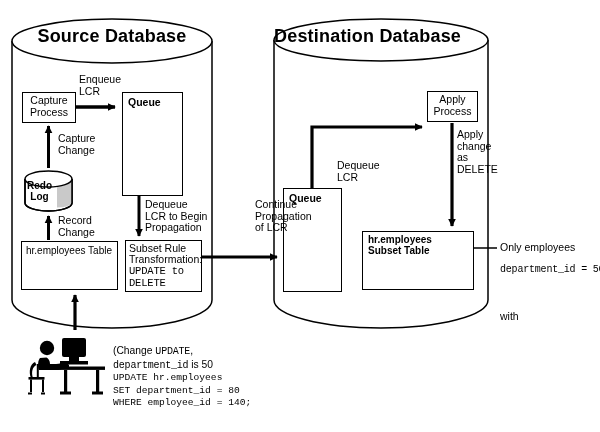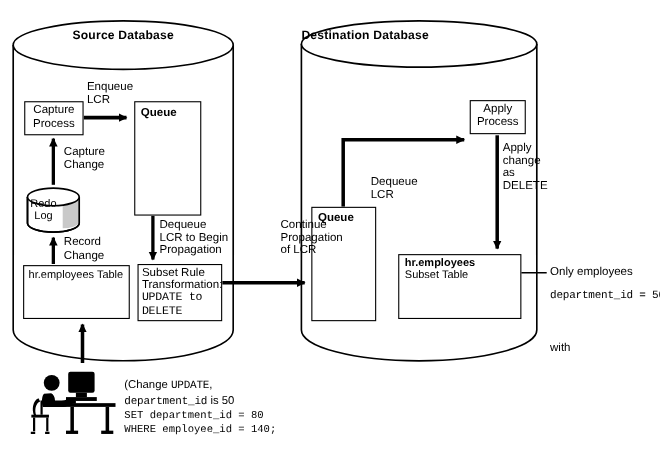--- a/index.html
+++ b/index.html
@@ -3,21 +3,21 @@
 <meta charset="utf-8">
 <style>
   html,body{margin:0;padding:0;background:#ffffff;}
   body{width:600px;height:432px;position:relative;overflow:hidden;
        font-family:"Liberation Sans",sans-serif;color:#000;}
   #stage{position:absolute;left:0;top:0;width:600px;height:432px;}
   .lbl{position:absolute;font-size:10.5px;line-height:11.5px;color:#000;white-space:pre;}
   .mono{font-family:"Liberation Mono",monospace;font-size:10px;letter-spacing:-0.2px;}
   .boxlbl{position:absolute;font-size:10.5px;line-height:11.8px;white-space:pre;}
   .bx{position:absolute;border:1.4px solid #000;background:#fff;box-sizing:border-box;}
-  .title{position:absolute;font-weight:bold;font-size:11px;letter-spacing:0.2px;}
+  .title{position:absolute;font-weight:bold;font-size:18px;letter-spacing:0.2px;}
   .qtitle{position:absolute;font-weight:bold;font-size:10.5px;}
   .center{text-align:center;}
   svg{position:absolute;left:0;top:0;overflow:visible;}
   .codeline{font-family:"Liberation Mono",monospace;font-size:9.6px;line-height:12.6px;white-space:pre;}
   .mixline{font-size:10.3px;line-height:12.6px;white-space:pre;}
 </style>
 </head>
 <body>
 
 <div id="stage">
@@ -142,42 +142,42 @@
   <div class="title" style="left:12px;top:26px;width:200px;text-align:center;">Source Database</div>
   <div class="title" style="left:274px;top:26px;width:214px;">Destination Database</div>
 
   <div class="bx" style="left:22px;top:92px;width:54px;height:31px;"></div>
   <div class="boxlbl center" style="left:22px;top:95px;width:54px;">Capture
 Process</div>
 
   <div class="bx" style="left:122px;top:92px;width:61px;height:104px;"></div>
   <div class="qtitle" style="left:128px;top:96px;">Queue</div>
 
-  <div class="boxlbl center" style="left:25px;top:180px;width:29px;font-weight:normal;font-size:10px;line-height:11px;">Redo
+  <div class="boxlbl center" style="left:25px;top:180px;width:29px;font-weight:bold;font-size:10px;line-height:11px;">Redo
 Log</div>
 
   <div class="bx" style="left:21px;top:241px;width:97px;height:49px;"></div>
   <div class="boxlbl" style="left:26px;top:245px;font-size:10px;">hr.employees Table</div>
 
   <div class="bx" style="left:125px;top:240px;width:77px;height:52px;"></div>
   <div class="boxlbl" style="left:129px;top:243px;">Subset Rule</div>
   <div class="boxlbl" style="left:129px;top:254px;">Transformation:</div>
   <div class="boxlbl mono" style="left:129px;top:266px;">UPDATE to</div>
   <div class="boxlbl mono" style="left:129px;top:278px;">DELETE</div>
 
   <div class="bx" style="left:427px;top:91px;width:51px;height:31px;"></div>
   <div class="boxlbl center" style="left:427px;top:94px;width:51px;">Apply
 Process</div>
 
   <div class="bx" style="left:283px;top:188px;width:59px;height:104px;"></div>
   <div class="qtitle" style="left:289px;top:192px;">Queue</div>
 
   <div class="bx" style="left:362px;top:231px;width:112px;height:59px;"></div>
   <div class="boxlbl" style="left:368px;top:234px;font-weight:bold;font-size:10px;">hr.employees</div>
-  <div class="boxlbl" style="left:368px;top:245px;font-weight:normal;font-size:10px;">Subset Table</div>
+  <div class="boxlbl" style="left:368px;top:245px;font-weight:bold;font-size:10px;">Subset Table</div>
 
   <div class="lbl" style="left:79px;top:74px;">Enqueue
 LCR</div>
   <div class="lbl" style="left:58px;top:133px;">Capture
 Change</div>
   <div class="lbl" style="left:58px;top:215px;">Record
 Change</div>
   <div class="lbl" style="left:145px;top:199px;">Dequeue
 LCR to Begin
 Propagation</div>
@@ -191,17 +191,18 @@
 as
 DELETE</div>
 
   <div class="lbl" style="left:500px;top:242px;">Only employees</div>
   <div class="lbl" style="left:500px;top:271px;margin-top:40px;">with</div>
   <div class="lbl mono" style="left:500px;top:264px;">department_id = 50</div>
 
   <div style="position:absolute;left:113px;top:345px;width:250px;">
     <div class="mixline"><span>(Change </span><span class="mono">UPDATE</span><span>,</span></div>
     <div class="mixline"><span class="mono">department_id</span><span> is 50</span></div>
+    <div class="codeline">UPDATE hr.employees</div>
     <div class="codeline">SET department_id = 80</div>
     <div class="codeline">WHERE employee_id = 140;</div>
   </div>
 
 </div>
 
 </body></html>

